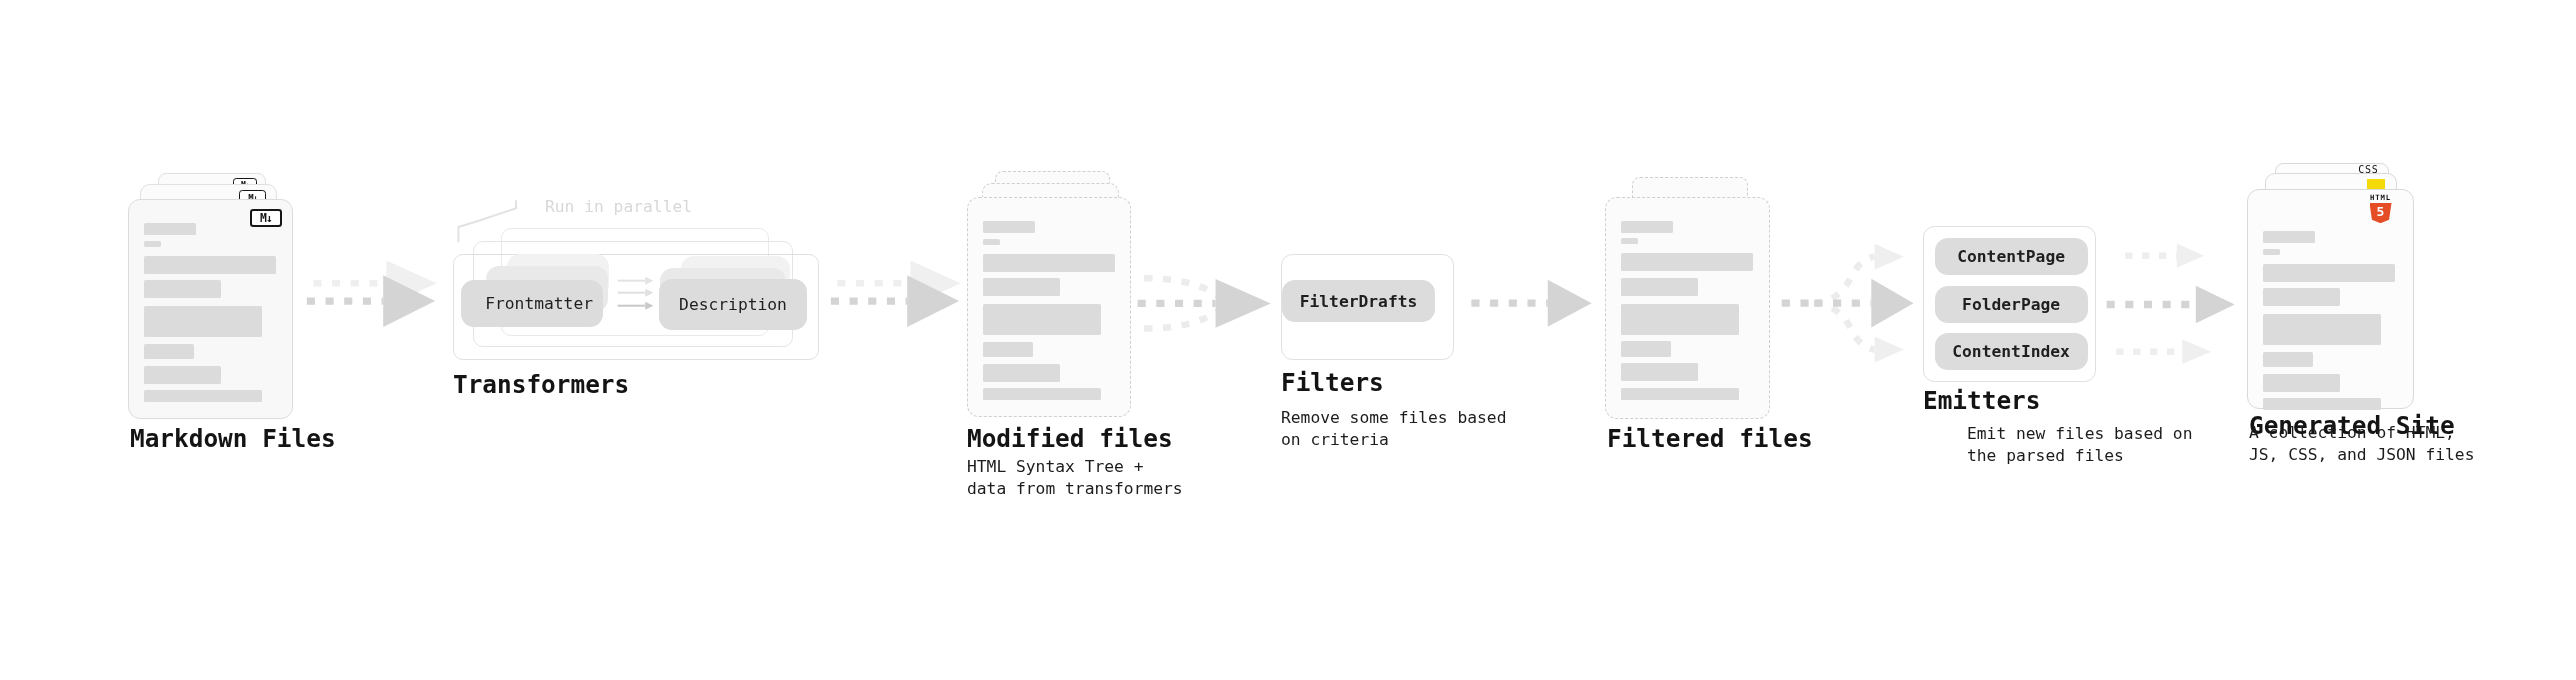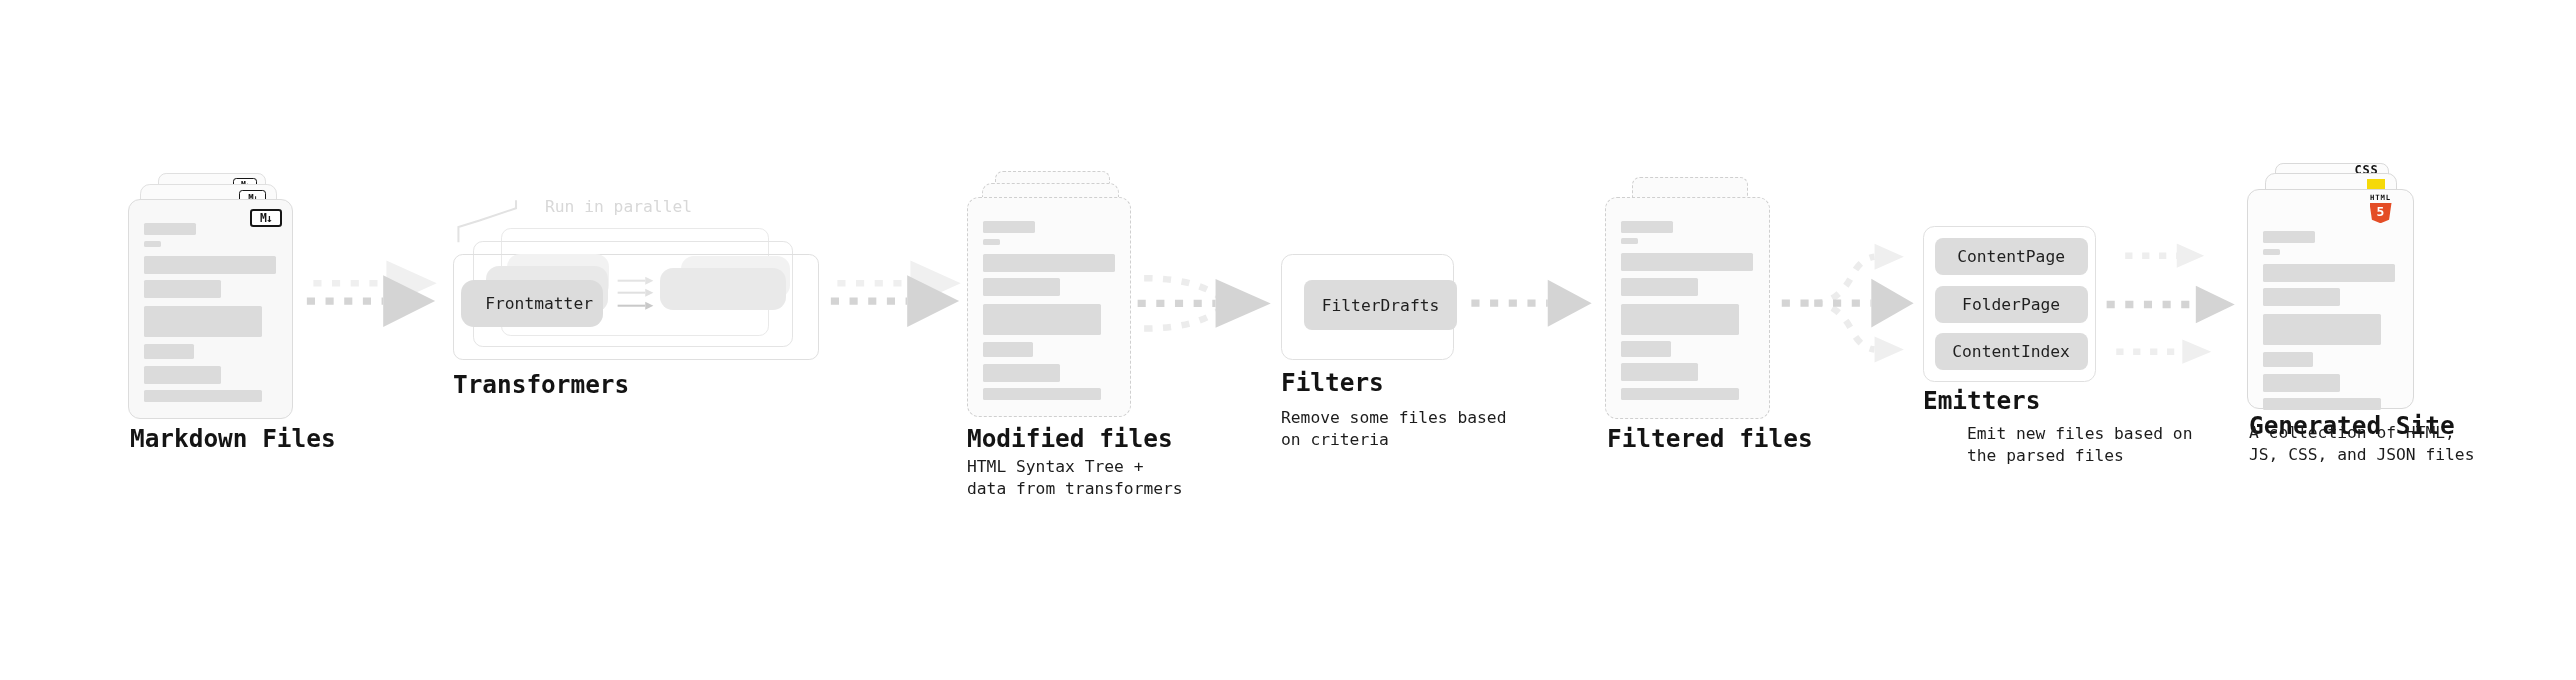--- a/index.html
+++ b/index.html
@@ -21,35 +21,35 @@
     color:#161616; font-weight:700; display:flex; align-items:center; justify-content:center;
     letter-spacing:-0.8px; }
 
   
   .html5-badge { position:absolute; width:29px; text-align:center; }
   .html5-badge .h5-label { font-size:7.3px; font-weight:700; color:#111; letter-spacing:0.8px; line-height:8.1px; }
   .h5-shield { width:22px; height:20.3px; margin:0.8px auto 0; background:#e44d26; color:#fff;
     clip-path:polygon(0 0,100% 0,89% 82%,50% 100%,11% 82%); font-size:13px; font-weight:700;
     display:flex; align-items:flex-start; justify-content:center; line-height:18px; }
   .css-badge { position:absolute; text-align:center; }
-  .css-badge .css-label { font-size:12px; font-weight:700; color:#111; line-height:6.5px; letter-spacing:0.8px; }
+  .css-badge .css-label { font-size:10px; font-weight:400; color:#111; line-height:6.5px; letter-spacing:0.8px; }
   .css-bar { width:16.3px; height:3.3px; background:#2d6ce0; margin:0.8px auto 0; }
   .js-badge { position:absolute; background:#f5d908; }
 
   
   .tbox { position:absolute; border:1.6px solid; border-radius:9.8px; background:transparent; }
   .pill { position:absolute; background:#dcdcdc; border-radius:13px; display:flex; align-items:center;
     justify-content:center; font-size:16.3px; font-weight:500; color:#1f1f1f; white-space:nowrap; }
   .pill.g1 { background:#e9e9e9; color:transparent; }
   .pill.g2 { background:#f2f2f2; color:transparent; }
   .parallel-label { position:absolute; font-size:16.3px; font-weight:500; color:#d8d8d8; white-space:nowrap;margin-left:20px; }
 
   
   .panel { position:absolute; background:#ffffff; border:1.6px solid #e0e0e0; border-radius:11.4px; }
-  .panel .pill { border-radius:8px; }
+  .panel .pill { border-radius:13px;font-weight:bold; }
 
   
   .node-title { position:absolute; font-size:24.4px; font-weight:600; color:#141414; white-space:nowrap; line-height:26px; }
   .node-desc { position:absolute; font-size:16.3px; font-weight:500; color:#1c1c1c; line-height:22px; white-space:pre-line; }
   .bullet-line { padding-left:6.5px; line-height:21px; font-size:16.3px; font-weight:500; color:#1c1c1c; white-space:nowrap; }
   .desc-line1 { line-height:21px; font-size:16.3px; font-weight:500; color:#1c1c1c; white-space:nowrap; }
   .arrow-svg { position:absolute; overflow:visible; }
 </style>
 </head>
 <body>
@@ -95,20 +95,21 @@
     <div class="tbox" style="left:48px;top:32.5px;width:268px;height:108px;border-color:#e9e9e9;"></div>
     <div class="tbox" style="left:20.3px;top:46px;width:320px;height:106px;border-color:#e4e4e4;"></div>
     <div class="tbox" style="left:0;top:59px;width:366px;height:106px;border-color:#dfdfdf;"></div>
 
     <div class="pill g2" style="left:54px;top:59px;width:102px;height:44px;"></div>
     <div class="pill g1" style="left:32.5px;top:71px;width:122px;height:46px;"></div>
     <div class="pill" style="left:8.1px;top:85px;width:142px;height:47px;padding-left:14px;">Frontmatter</div>
 
     <div class="pill g2" style="left:228px;top:61px;width:109px;height:42px;"></div>
     <div class="pill g1" style="left:207px;top:73px;width:126px;height:42px;"></div>
+    <div class="pill" style="left:206px;top:84px;width:148px;height:51px;">Description</div>
 
     <svg class="arrow-svg" style="left:163px;top:80px;" width="39" height="11.4" viewBox="0 0 48 14">
       <line x1="2" y1="7" x2="36" y2="7" stroke="#e3e3e3" stroke-width="2.5"></line>
         <polygon points="36,2 46,7 36,12" fill="#e3e3e3"></polygon>
     </svg>
     <svg class="arrow-svg" style="left:163px;top:92px;" width="39" height="11.4" viewBox="0 0 48 14">
       <line x1="2" y1="7" x2="36" y2="7" stroke="#e0e0e0" stroke-width="2.5"></line>
         <polygon points="36,2 46,7 36,12" fill="#e0e0e0"></polygon>
     </svg>
     <svg class="arrow-svg" style="left:163px;top:105px;" width="39" height="11.4" viewBox="0 0 48 14">
@@ -146,21 +147,21 @@
 data from transformers</div>
 
   <svg class="arrow-svg" style="left:1136px;top:257px;" width="138" height="96" viewBox="0 0 170 118">
     <path d="M10,26 Q70,26 102,48" fill="none" stroke="#ececec" stroke-width="8" stroke-dasharray="10 13"></path>
     <path d="M10,88 Q70,88 102,66" fill="none" stroke="#ececec" stroke-width="8" stroke-dasharray="10 13"></path>
     <line x1="2" y1="57" x2="98" y2="57" stroke="#d4d4d4" stroke-width="9" stroke-dasharray="10 13"></line>
     <polygon points="98,27 166,57 98,87" fill="#d4d4d4"></polygon>
   </svg>
 
   <div class="panel" style="left:1281px;top:254px;width:173px;height:106px;">
-    <div class="pill" style="left:22px;top:25px;width:153px;height:50px;">FilterDrafts</div>
+    <div class="pill" style="left:0;top:25px;width:153px;height:42px;">FilterDrafts</div>
   </div>
   <div class="node-title" style="left:1281px;top:370px;">Filters</div>
   <div class="node-desc" style="left:1281px;top:407px;">Remove some files based
 on criteria</div>
 
   <svg class="arrow-svg" style="left:1468px;top:252px;" width="127" height="78" viewBox="0 0 156 96">
     <line x1="4" y1="63" x2="98" y2="63" stroke="#d4d4d4" stroke-width="9" stroke-dasharray="10 13"></line>
     <polygon points="98,34 152,63 98,92" fill="#d4d4d4"></polygon>
   </svg>
 

